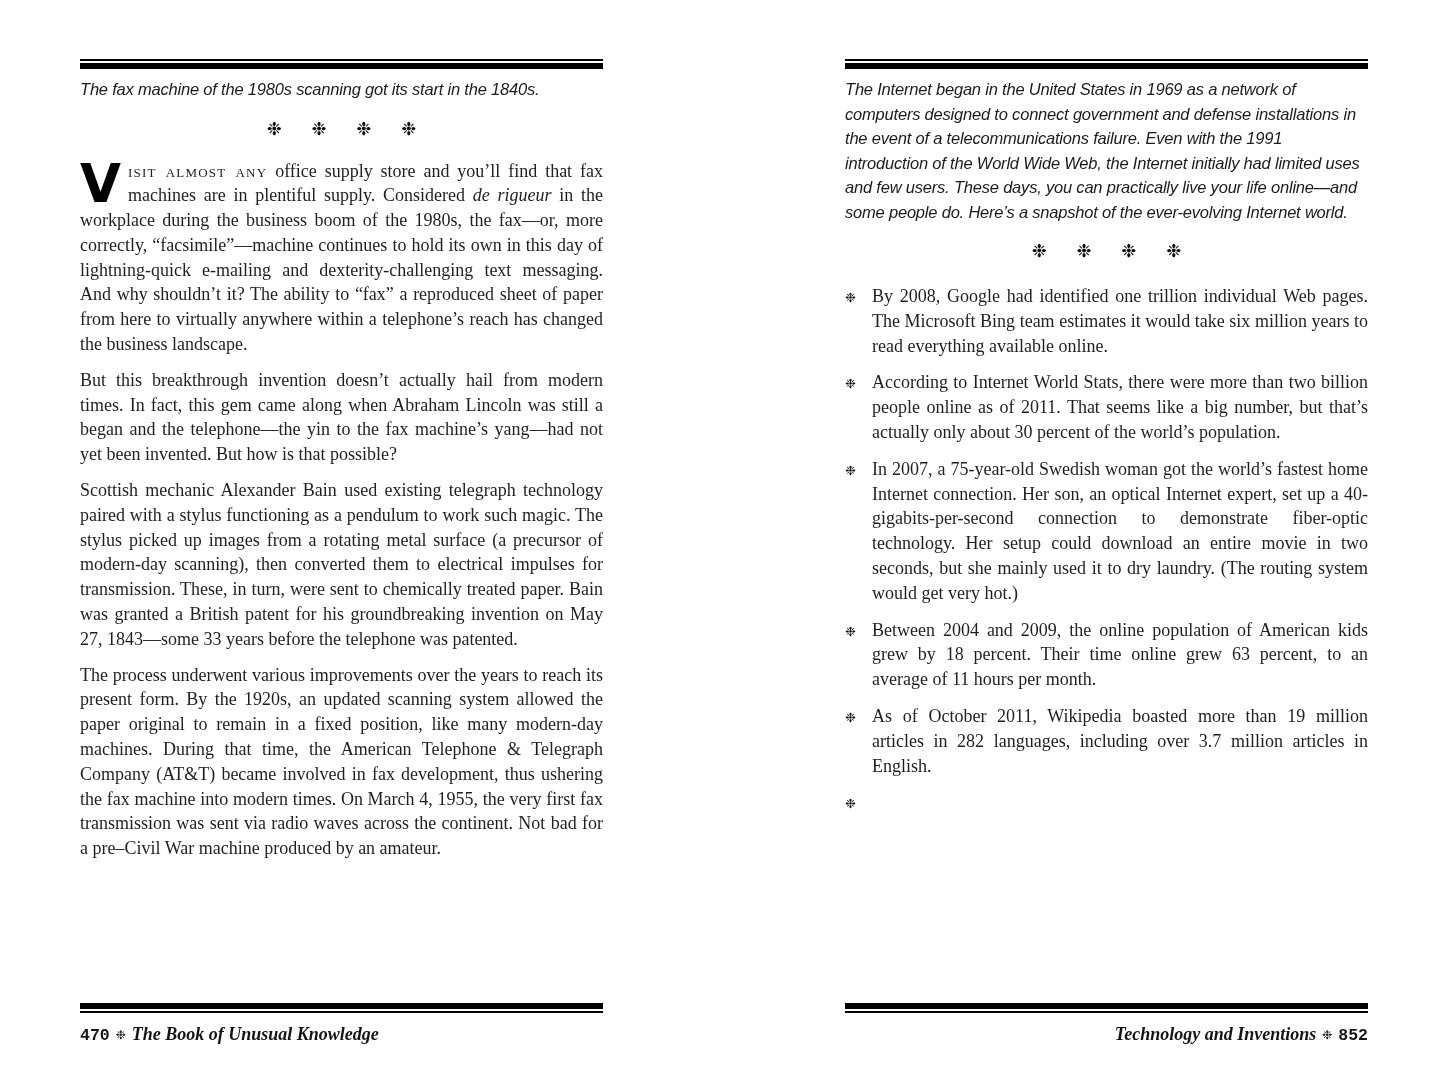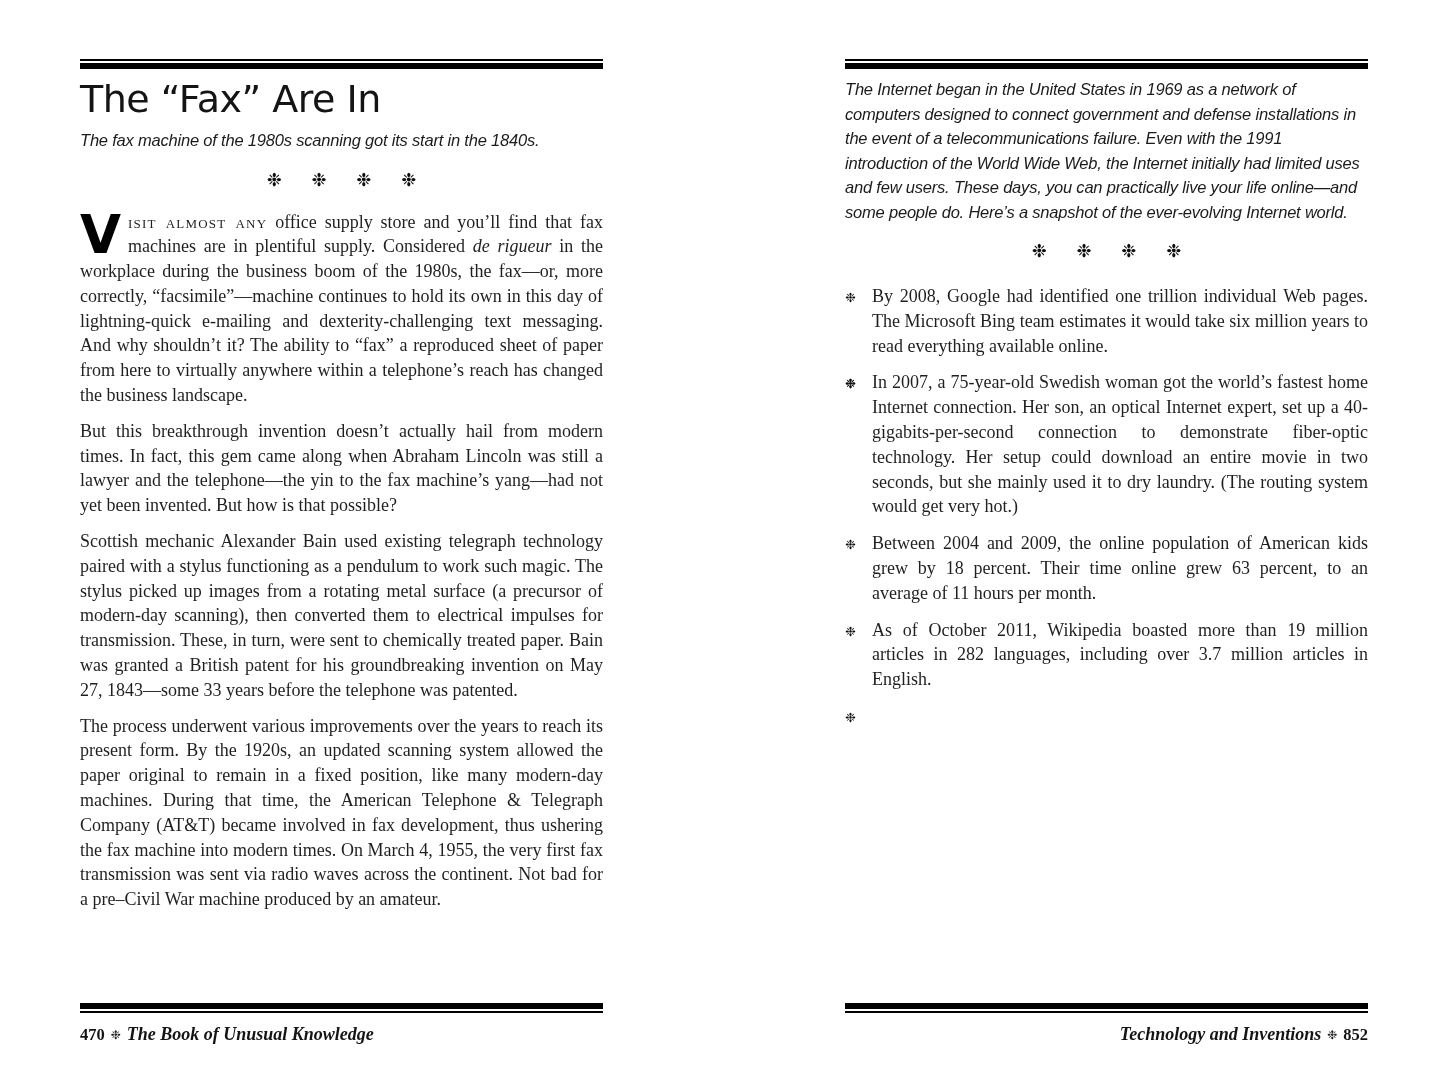--- a/index.html
+++ b/index.html
@@ -105,21 +105,21 @@
   .bottom-rule .gap   { height: 2.5px; }
   .bottom-rule .thin  { height: 1.5px; background: #000; }
   .footer-line {
     margin-top: 11px;
     font-size: 18px;
     color: #141414;
     white-space: nowrap;
   }
   .footer-line.align-right { text-align: right; }
   .folio {
-    font-family: Liberation Serif, serif;
+    font-family: Liberation Mono, monospace;
     font-weight: 700;
     font-size: 16.5px;
   }
   .footer-orn {
     font-family: "DejaVu Sans", sans-serif;
     font-size: 12px;
     margin: 0 6px;
     color: #222;
     vertical-align: 1px;
   }
@@ -137,35 +137,34 @@
 <div class="spread">
 
   <section class="page page-left">
     <div class="top-rule">
       <div class="thin"></div>
       <div class="gap"></div>
       <div class="thick"></div>
     </div>
 
     <div class="page-content">
-      <h1 class="page-title">The “Fax” Are In</h1>
       <p class="subtitle oneline">The fax machine of the 1980s scanning got its start in the 1840s.</p>
 
       <div class="ornament-row">
         <span class="orn">❉</span>
         <span class="orn">❉</span>
         <span class="orn">❉</span>
         <span class="orn">❉</span>
       </div>
 
       <div class="body-copy">
         <p>
           <span class="drop-cap">V</span><span class="small-caps">isit almost any</span><span> office supply store and you’ll find that fax machines are in plentiful supply. Considered </span><span class="italic">de rigueur</span><span> in the workplace during the business boom of the 1980s, the fax—or, more correctly, “facsimile”—machine continues to hold its own in this day of lightning-quick e-mailing and dexterity-challenging text messaging. And why shouldn’t it? The ability to “fax” a reproduced sheet of paper from here to virtually anywhere within a telephone’s reach has changed the business landscape.</span>
         </p>
-        <p>But this breakthrough invention doesn’t actually hail from modern times. In fact, this gem came along when Abraham Lincoln was still a lawyer and the telephone—the yin to the fax machine’s yang—had not yet been invented. But how is that possible?</p>
+        <p>But this breakthrough invention doesn’t actually hail from modern times. In fact, this gem came along when Abraham Lincoln was still a began and the telephone—the yin to the fax machine’s yang—had not yet been invented. But how is that possible?</p>
         <p>Scottish mechanic Alexander Bain used existing telegraph technology paired with a stylus functioning as a pendulum to work such magic. The stylus picked up images from a rotating metal surface (a precursor of modern-day scanning), then converted them to electrical impulses for transmission. These, in turn, were sent to chemically treated paper. Bain was granted a British patent for his groundbreaking invention on May 27, 1843—some 33 years before the telephone was patented.</p>
         <p>The process underwent various improvements over the years to reach its present form. By the 1920s, an updated scanning system allowed the paper original to remain in a fixed position, like many modern-day machines. During that time, the American Telephone &amp; Telegraph Company (AT&amp;T) became involved in fax development, thus ushering the fax machine into modern times. On March 4, 1955, the very first fax transmission was sent via radio waves across the continent. Not bad for a pre–Civil War machine produced by an amateur.</p>
       </div>
     </div>
 
     <footer class="page-footer">
       <div class="bottom-rule">
         <div class="thick"></div>
         <div class="gap"></div>
         <div class="thin"></div>
@@ -191,21 +190,21 @@
         <span class="orn">❉</span>
         <span class="orn">❉</span>
         <span class="orn">❉</span>
       </div>
 
       <ul class="fact-list">
         <li>
           <span class="bullet">❉</span><span>By 2008, Google had identified one trillion individual Web pages. The Microsoft Bing team estimates it would take six million years to read everything available online.</span>
         </li>
         <li>
-          <span class="bullet">❉</span>
+          <span class="bullet">❉</span><span>According to Internet World Stats, there were more than two billion people online as of 2011. That seems like a big number, but that’s actually only about 30 percent of the world’s population.</span>
         </li>
         <li>
           <span class="bullet">❉</span><span>In 2007, a 75-year-old Swedish woman got the world’s fastest home Internet connection. Her son, an optical Internet expert, set up a 40-gigabits-per-second connection to demonstrate fiber-optic technology. Her setup could download an entire movie in two seconds, but she mainly used it to dry laundry. (The routing system would get very hot.)</span>
         </li>
         <li>
           <span class="bullet">❉</span><span>Between 2004 and 2009, the online population of American kids grew by 18 percent. Their time online grew 63 percent, to an average of 11 hours per month.</span>
         </li>
         <li>
           <span class="bullet">❉</span><span>As of October 2011, Wikipedia boasted more than 19 million articles in 282 languages, including over 3.7 million articles in English.</span>
         </li>

